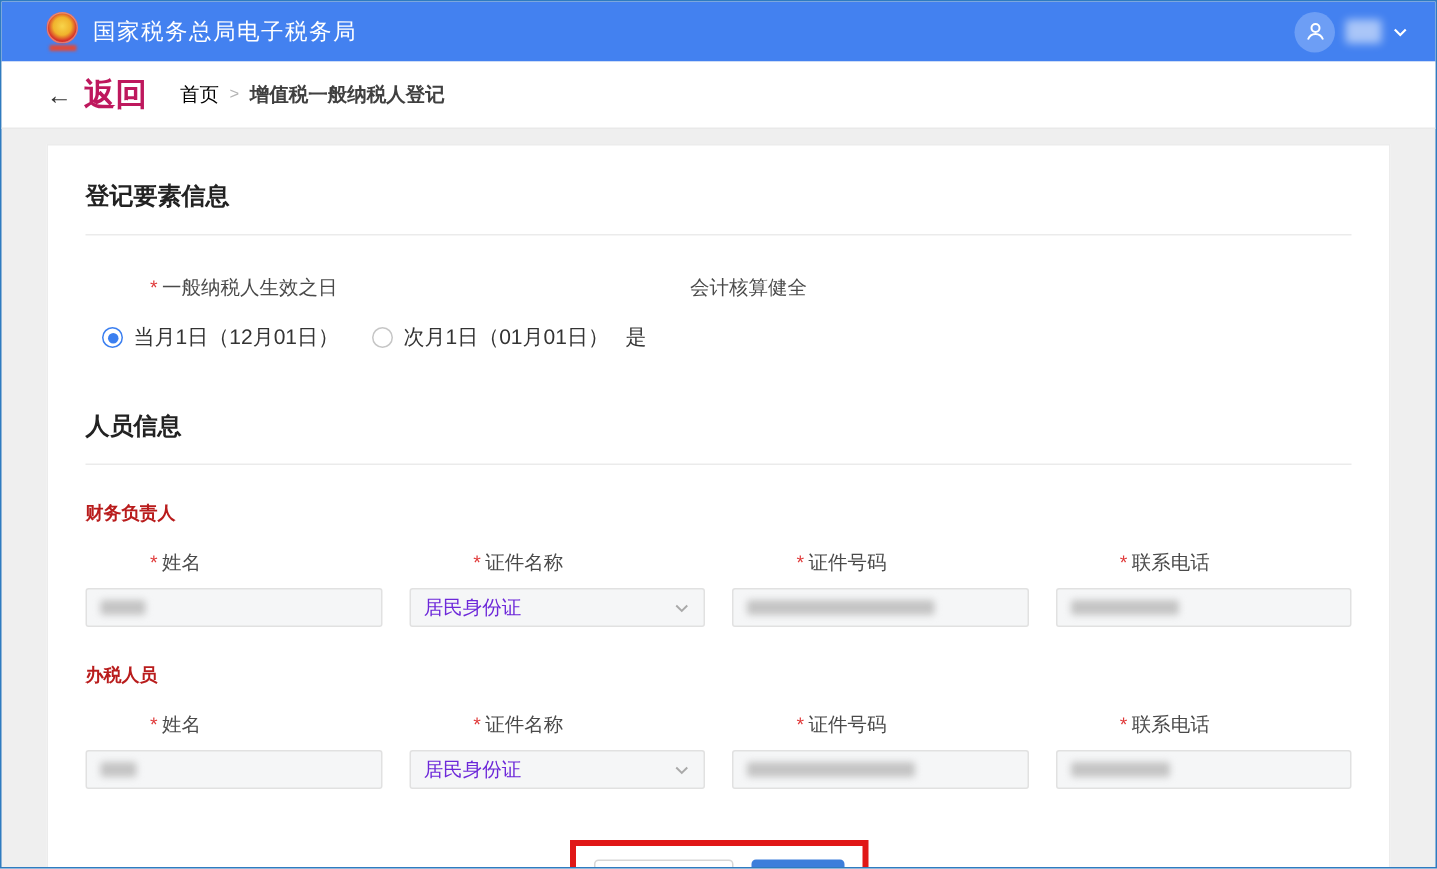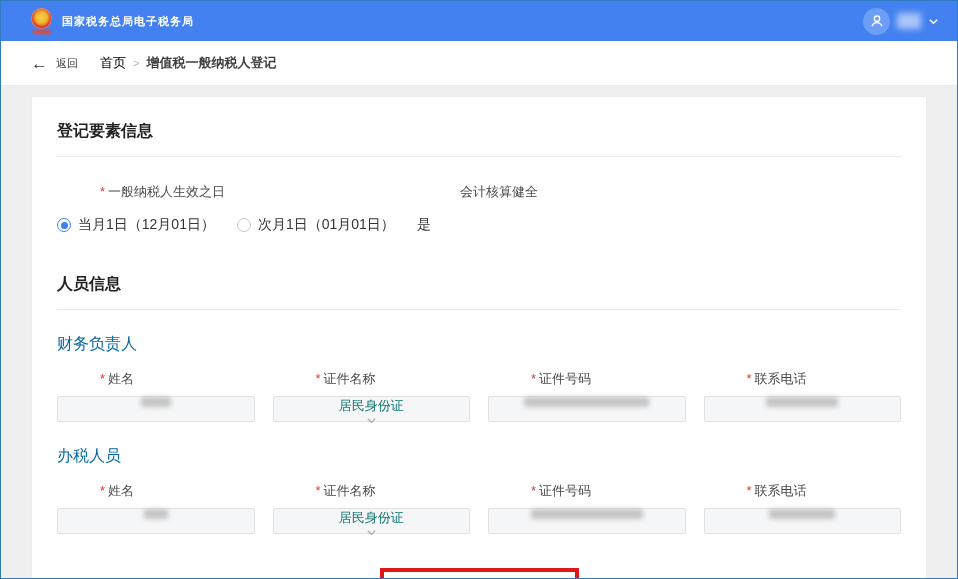--- a/index.html
+++ b/index.html
@@ -24,21 +24,21 @@
   .logo-wrap { display: flex; flex-direction: column; align-items: center; margin-right: 10px; }
   .emblem {
     width: 21px; height: 21px; border-radius: 50%;
     background: radial-gradient(circle at 50% 45%, #f8d44a 0%, #f0b32c 38%, #d8342a 62%, #c02a20 100%);
     box-shadow: 0 0 0 1px rgba(255,255,255,.35) inset;
   }
   .logo-caption {
     width: 18px; height: 4px; margin-top: 1px;
     background: #e04a3a; filter: blur(1px); border-radius: 1px;
   }
-  .header-title { color: #fff; font-size: 11px; font-weight: bold; letter-spacing: 1px; }
+  .header-title { color: #fff; font-size: 15px; font-weight: normal; letter-spacing: 1px; }
   .header-right { margin-left: auto; display: flex; align-items: center; gap: 7px; }
   .avatar {
     width: 27px; height: 27px; border-radius: 50%;
     background: #6d9ef5;
     display: flex; align-items: center; justify-content: center;
   }
   .user-name-smudge {
     width: 24px; height: 16px; border-radius: 2px;
     background: rgba(255,255,255,.55); filter: blur(3px);
   }
@@ -47,21 +47,21 @@
   
   .crumbbar {
     height: 45px;
     background: #fff;
     border-bottom: 1px solid #e9e9e9;
     display: flex; align-items: center;
     padding: 0 30px;
   }
   .back { display: flex; align-items: center; gap: 8px; cursor: pointer; }
   .back-arrow { font-size: 17px; color: #333; line-height: 1; }
-  .back-label { font-size: 11px; font-weight: normal; color: #404040; }
+  .back-label { font-size: 21px; font-weight: bold; color: #be185d; }
   .crumbs { display: flex; align-items: center; gap: 7px; margin-left: 22px; font-size: 13px; }
   .crumb-home { color: #000000; cursor: pointer; }
   .crumb-sep { color: #b5b5b5; font-size: 11px; }
   .crumb-current { color: #404040; font-weight: bold; }
 
   
   .main { padding: 10px 30px 0 30px; }
   .card {
     background: #fff;
     border: 1px solid #ececec;
@@ -71,48 +71,48 @@
   .section-title {
     font-size: 16px; font-weight: bold; color: #222;
     padding: 24px 0 14px 0;
     border-bottom: 1px solid #ebebeb;
   }
   .label { font-size: 13px; color: #4a4a4a; margin-left: 43px; }
   .req { color: #e03a3a; margin-right: 3px; font-size: 13px; }
 
   .reg-grid { display: grid; grid-template-columns: 360px 1fr; margin-top: 26px; }
   .value-row { margin-top: 15px; font-size: 14px; color: #333; }
-  .radio-group { display: flex; gap: 22px; }
+  .radio-group { display: flex; gap: 22px; justify-content: center; }
   .radio-opt { display: flex; align-items: center; gap: 7px; cursor: pointer; }
   .radio-circle {
     width: 14px; height: 14px; border-radius: 50%;
     border: 1px solid #c6c6c6; background: #fff;
     display: inline-flex; align-items: center; justify-content: center;
     flex: none;
   }
   .radio-circle.checked { border-color: #3b7ff0; }
   .radio-circle.checked::after {
     content: ""; width: 7px; height: 7px; border-radius: 50%; background: #3b7ff0;
   }
   .radio-label { font-size: 14px; color: #333; }
 
-  .group-title { font-size: 16px; font-weight: normal; color: #0369a1; margin-top: 24px; }
+  .group-title { font-size: 12px; font-weight: bold; color: #b91c1c; margin-top: 24px; }
   .fields-grid {
     display: grid; grid-template-columns: repeat(4, 1fr);
     column-gap: 18px; margin-top: 15px;
   }
   .field-label { display: block; }
   .input {
     margin-top: 8px; height: 26px;
     background: #f5f6f7;
     border: 1px solid #e1e1e1;
     border-radius: 2px;
     display: flex; align-items: center;
     padding: 0 9px;
-    font-size: 13px; color: #0f766e; flex-direction: column;
+    font-size: 13px; color: #6d28d9;
   }
   .input.select { justify-content: space-between; }
   .smudge {
     height: 10px; border-radius: 2px;
     background: #c4c4c4; filter: blur(2.5px);
   }
 
   
   .actions-wrap { display: flex; justify-content: center; margin-top: 34px; }
   .annotation-box {

